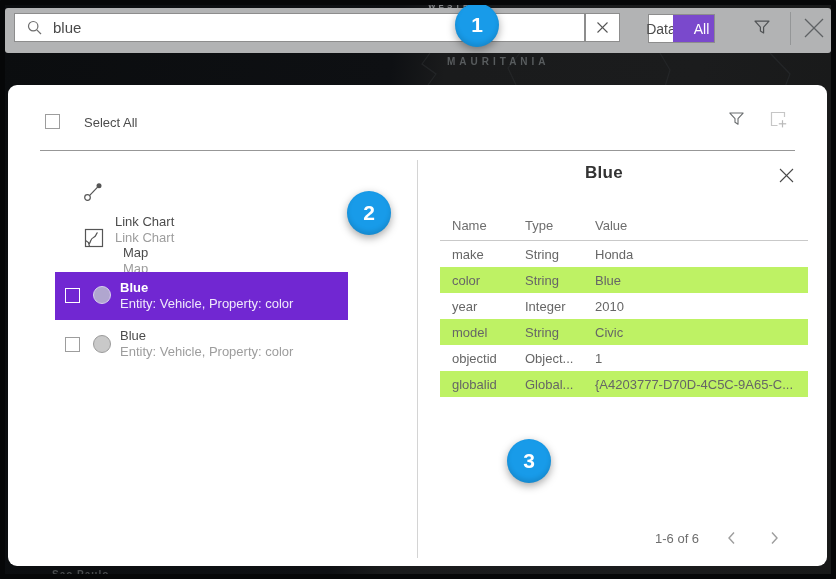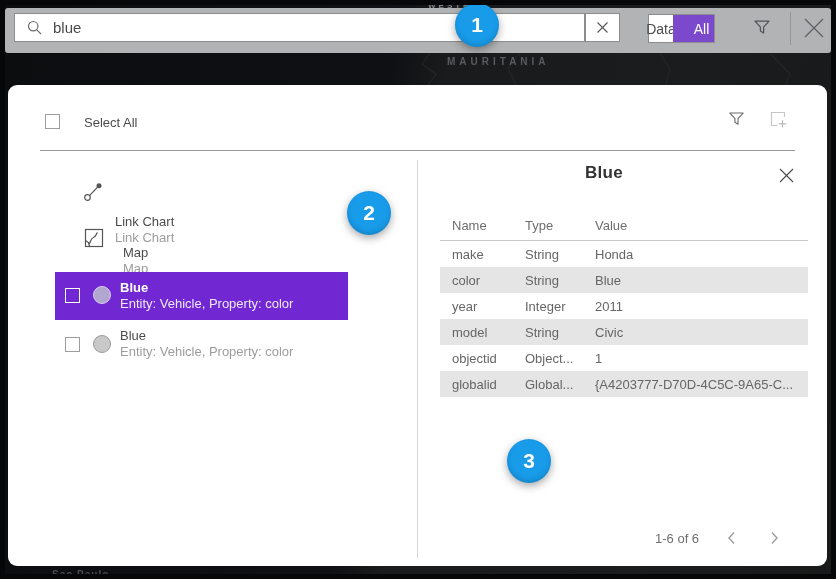--- a/index.html
+++ b/index.html
@@ -55,21 +55,21 @@
   .row-selected .entity-circle { background:#b0a6cf; border-color:#d7cfee; }
   .abs { position:absolute; }
 
   
   .detail-title { position:absolute; left:424px; top:78px; width:344px; text-align:center; font-size:17px;
                   font-weight:bold; color:#333; letter-spacing:0.3px; }
   .detail-close { position:absolute; left:770px; top:82px; width:17px; height:17px; cursor:pointer; }
   .dtable { position:absolute; left:432px; top:129px; width:368px; }
   .dt-head { position:relative; height:27px; border-bottom:1px solid #c9c9c9;text-decoration:underline; }
   .dt-row { position:relative; height:26px; }
-  .dt-row.alt { background:#e5e5e5; }
+  .dt-row.alt { background:#bef264; }
   .dt-cell { position:absolute; top:6px; font-size:13px; color:#666; white-space:nowrap; }
   .dt-head .dt-cell { color:#6e6e6e; top:4px; }
   .c1 { left:12px; } .c2 { left:85px; } .c3 { left:155px; }
   .pag-label { position:absolute; left:647px; top:446px; font-size:13px; color:#6e6e6e; }
   .pag-btn { position:absolute; top:445px; width:22px; height:18px; cursor:pointer; }
   .pag-prev { left:718px; } .pag-next { left:760px; }
 
   
   .badge { position:absolute; width:44px; height:44px; border-radius:50%; background:#189be9;
            color:#fff; font-size:21px; font-weight:bold; display:flex; align-items:center;
@@ -230,21 +230,21 @@
         <span class="dt-cell c3">Honda</span>
       </div>
       <div class="dt-row alt">
         <span class="dt-cell c1">color</span>
         <span class="dt-cell c2">String</span>
         <span class="dt-cell c3">Blue</span>
       </div>
       <div class="dt-row">
         <span class="dt-cell c1">year</span>
         <span class="dt-cell c2">Integer</span>
-        <span class="dt-cell c3">2011</span>
+        <span class="dt-cell c3">2010</span>
       </div>
       <div class="dt-row alt">
         <span class="dt-cell c1">model</span>
         <span class="dt-cell c2">String</span>
         <span class="dt-cell c3">Civic</span>
       </div>
       <div class="dt-row">
         <span class="dt-cell c1">objectid</span>
         <span class="dt-cell c2">Object...</span>
         <span class="dt-cell c3">1</span>

